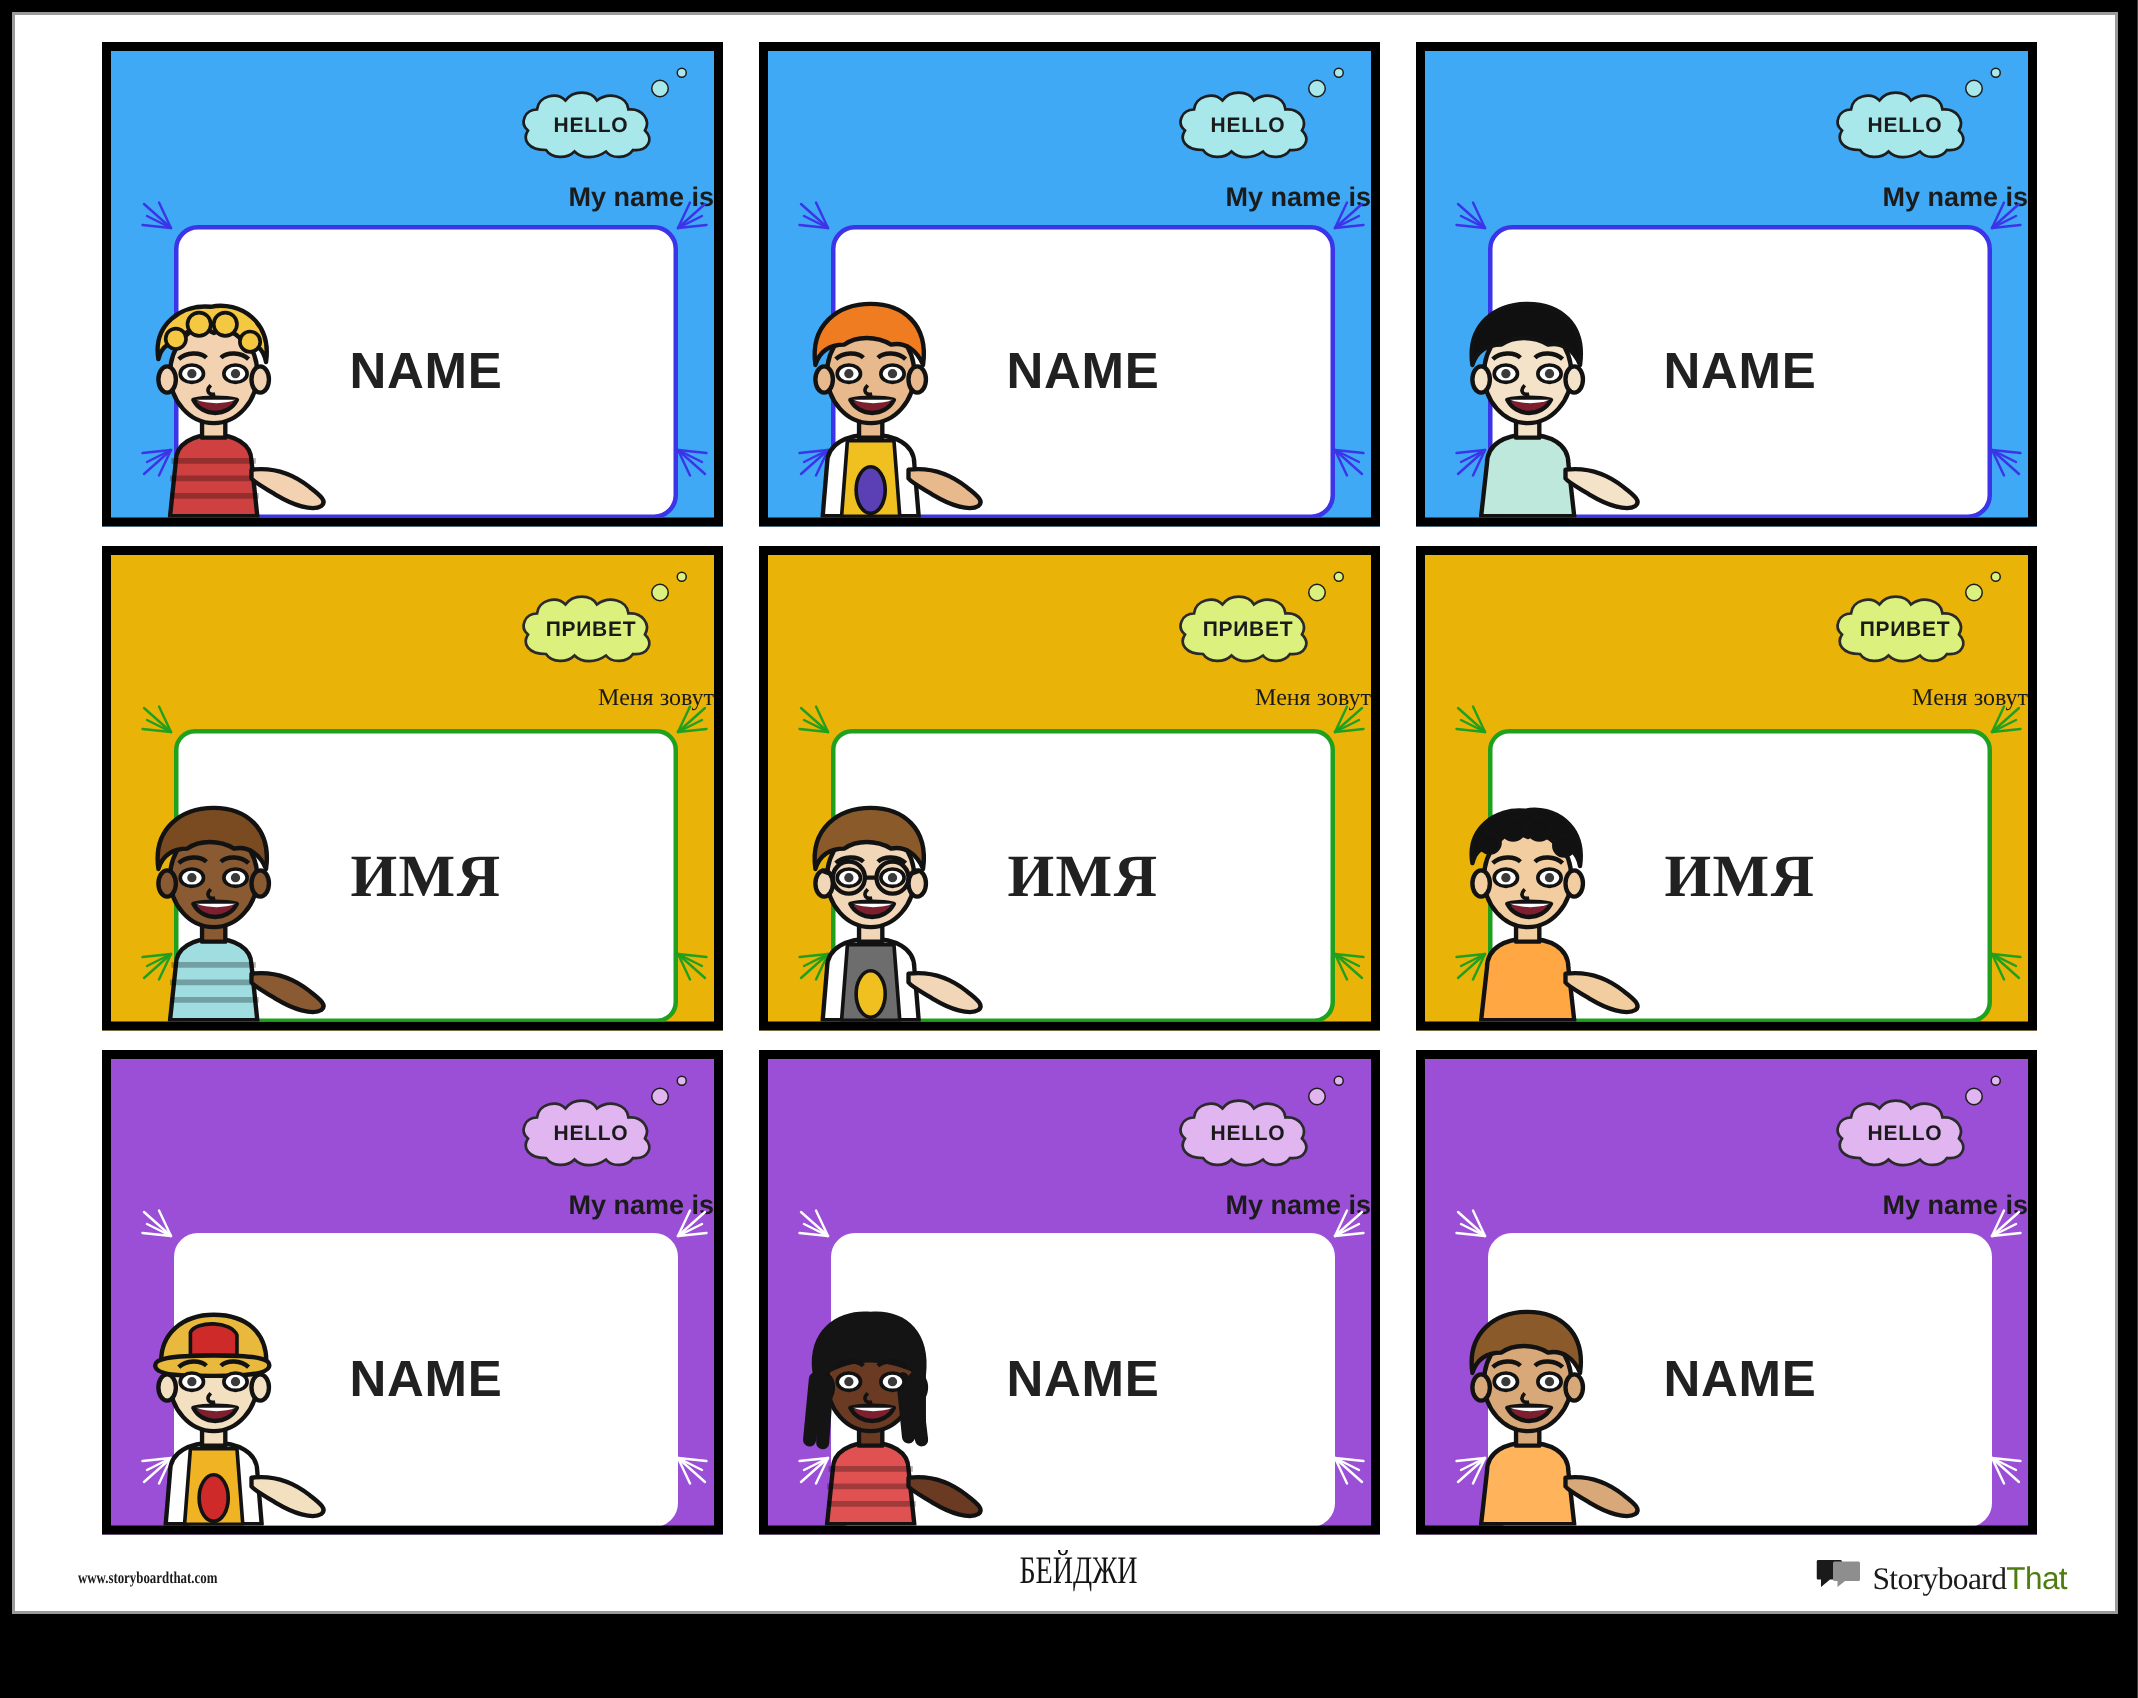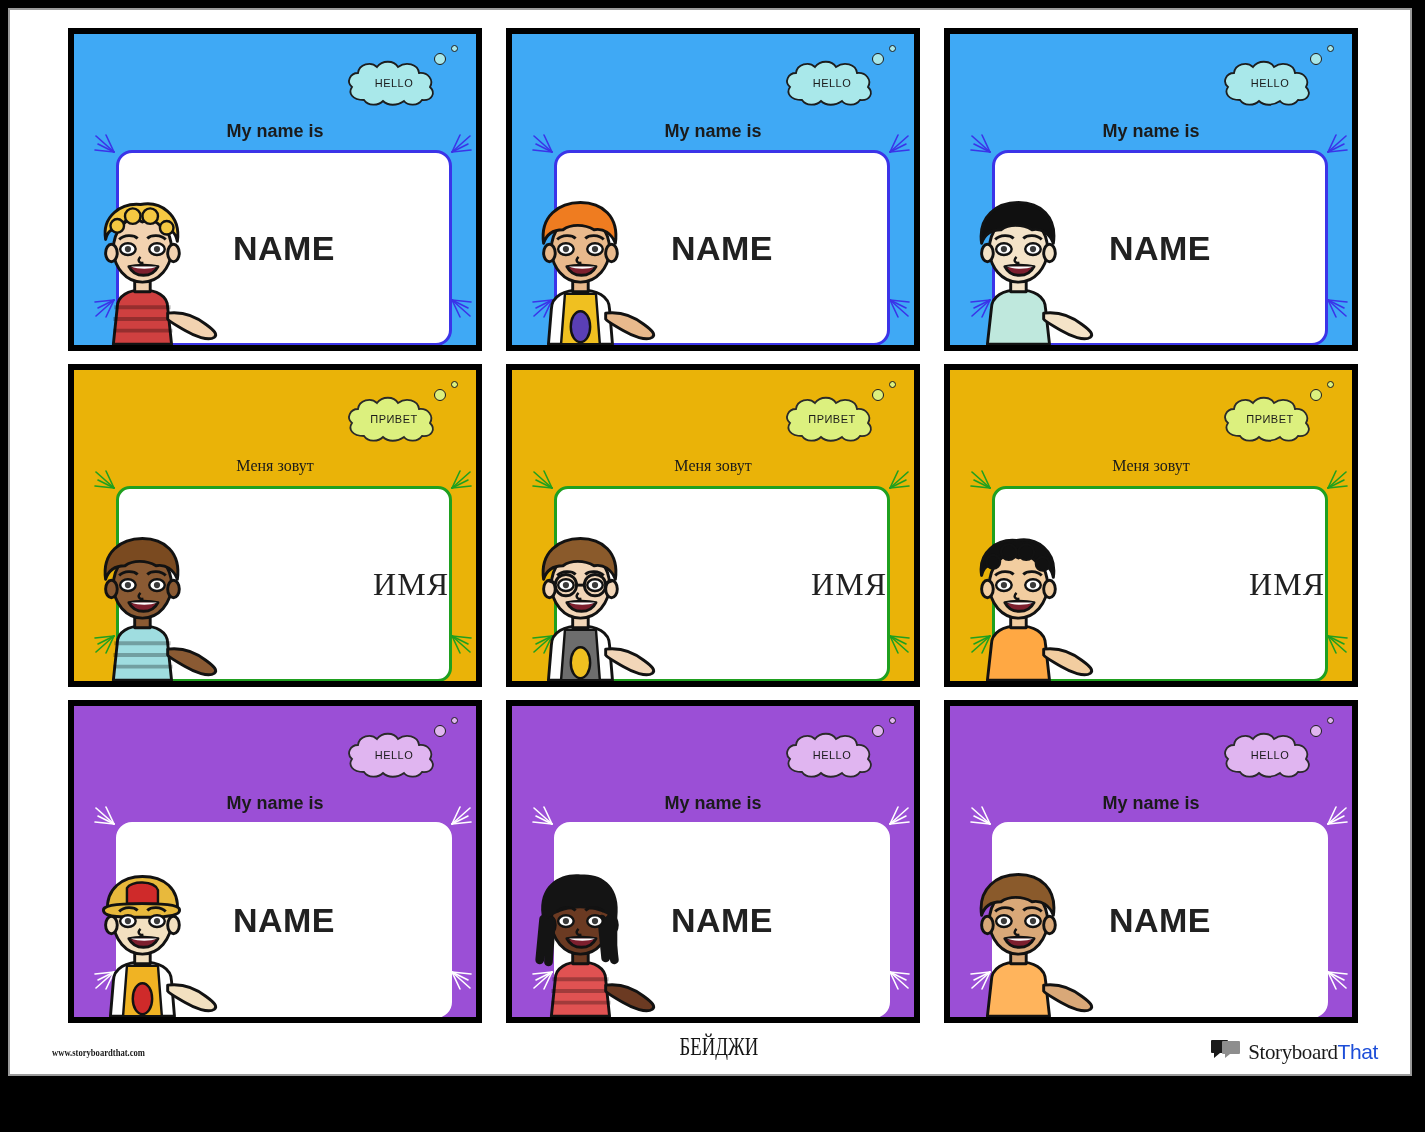--- a/index.html
+++ b/index.html
@@ -47,21 +47,21 @@
     position: absolute;
     left: 0; top: 16px;
     width: 100px; height: 46px;
   }
   .cloud svg { display: block; width: 100%; height: 100%; }
   .bubble-text {
     position: absolute;
     left: 0; top: 16px;
     width: 100px; height: 46px;
     display: flex; align-items: center; justify-content: center;
-    font-size: 11px; font-weight: 400; letter-spacing: .5px;
+    font-size: 14px; font-weight: 700; letter-spacing: .5px;
     color: #1a1a1a;
     font-family: "Liberation Sans", sans-serif;
     z-index: 3;
   }
   .dot {
     position: absolute;
     border-radius: 50%;
     border: 1.6px solid #1d1d1d;
   }
   .dot.big   { width: 12px; height: 12px; right: 14px; top: 9px; }
@@ -71,21 +71,21 @@
   .card.green  .cloud .cfill { fill: #dcf07e; stroke: #2a2a2a; }
   .card.purple .cloud .cfill { fill: #e0b5f0; stroke: #2a2a2a; }
   .card.blue   .dot { background: #a9e8ea; }
   .card.green  .dot { background: #dcf07e; }
   .card.purple .dot { background: #e0b5f0; }
 
   
   .prompt {
     position: absolute;
     left: 0; right: 0; top: 87px;
-    text-align: center;
+    text-align: right;
     color: #1b1b1b;
   }
   .card.blue .prompt, .card.purple .prompt {
     font-family: "Liberation Sans", sans-serif;
     font-weight: 700;
     font-size: 18px;
   }
   .card.green .prompt {
     font-family: "Liberation Serif", serif;
     font-weight: 400;
@@ -110,24 +110,23 @@
     color: #212121;
   }
   .card.blue .panel-text, .card.purple .panel-text {
     font-family: "Liberation Sans", sans-serif;
     font-weight: 700;
     font-size: 34px;
     letter-spacing: .5px;
   }
   .card.green .panel-text {
     font-family: "Liberation Serif", serif;
-    font-weight: 400;
-    font-size: 32px;
+    font-weight: 700;
+    font-size: 40px;
     letter-spacing: 1px;
-    text-align: right;
   }
 
   
   .spikes { position: absolute; width: 40px; height: 40px; z-index: 1; pointer-events:none;}
   .spikes svg { display:block; width:100%; height:100%; }
   .sp-tl { left: 18px; top: 96px; }
   .sp-tr { right: 2px; top: 96px; transform: scaleX(-1); }
   .sp-bl { left: 18px; top: 248px; transform: scaleY(-1); }
   .sp-br { right: 2px; top: 248px; transform: scale(-1,-1); }
   .card.blue   .spikes .spk { stroke: #3b34e8; }
@@ -174,21 +173,21 @@
     display: flex; align-items: center; gap: 7px;
   }
   #logo .marks { display: block; }
   .logo-text {
     font-family: "Liberation Sans", sans-serif;
     font-size: 21px;
     letter-spacing: -0.4px;
     line-height: 1;
   }
   .logo-text .sb  { color: #1a1a1a; font-family: Liberation Serif, serif; }
-  .logo-text .tht { color: #1d4ed8; }
+  .logo-text .tht { color: #4d7c0f; }
 </style>
 </head>
 <body>
 
 <div id="page">
 
   <div id="grid">
       <div class="card blue">
         <div class="bubble-wrap">
           <span class="dot small"></span>

